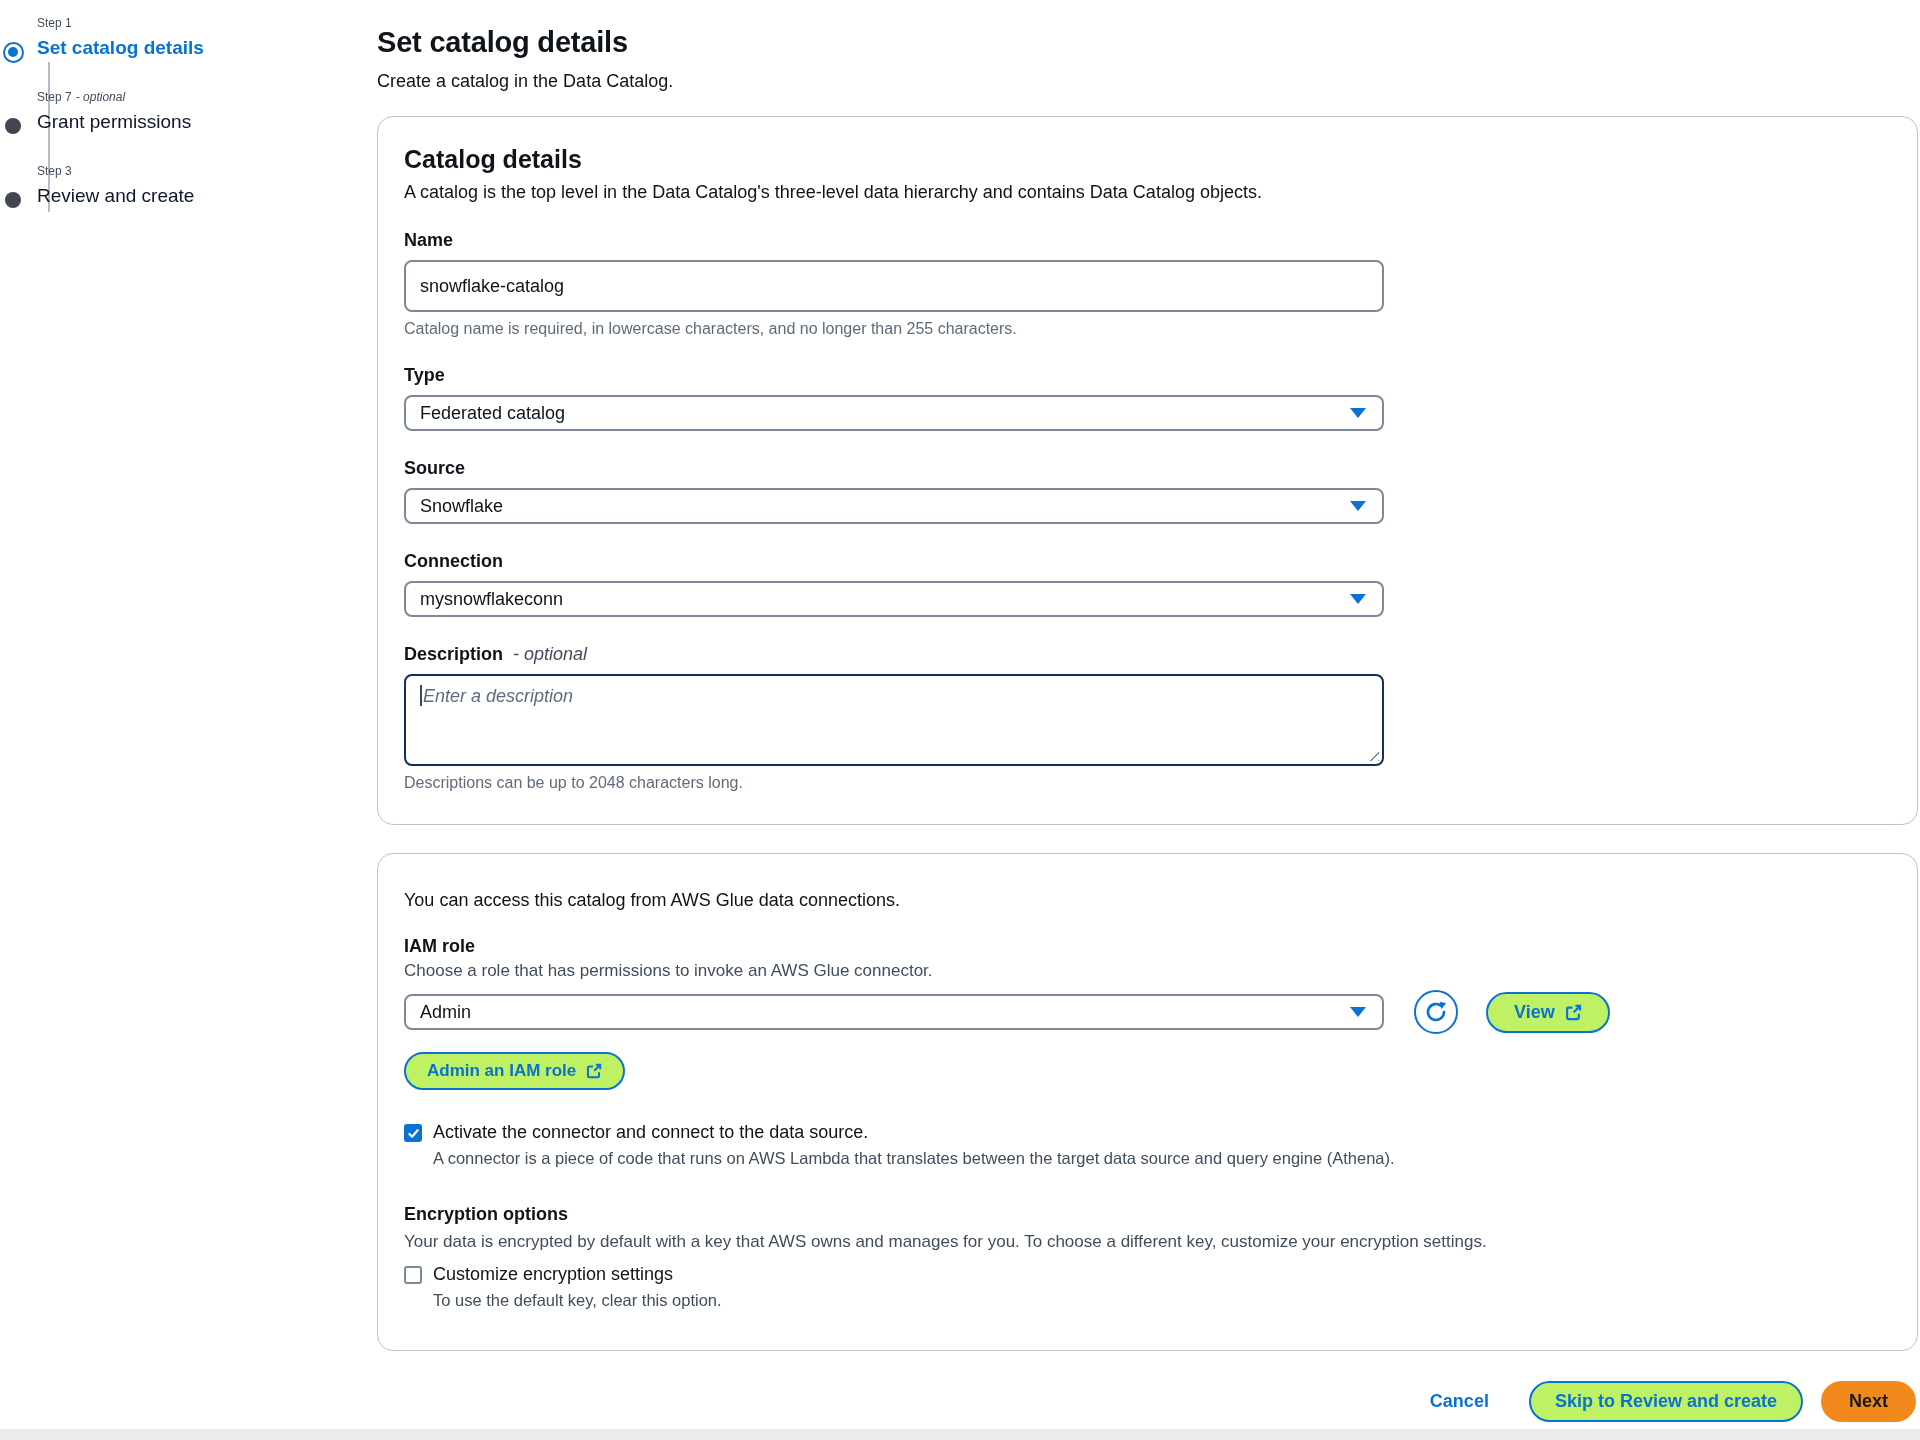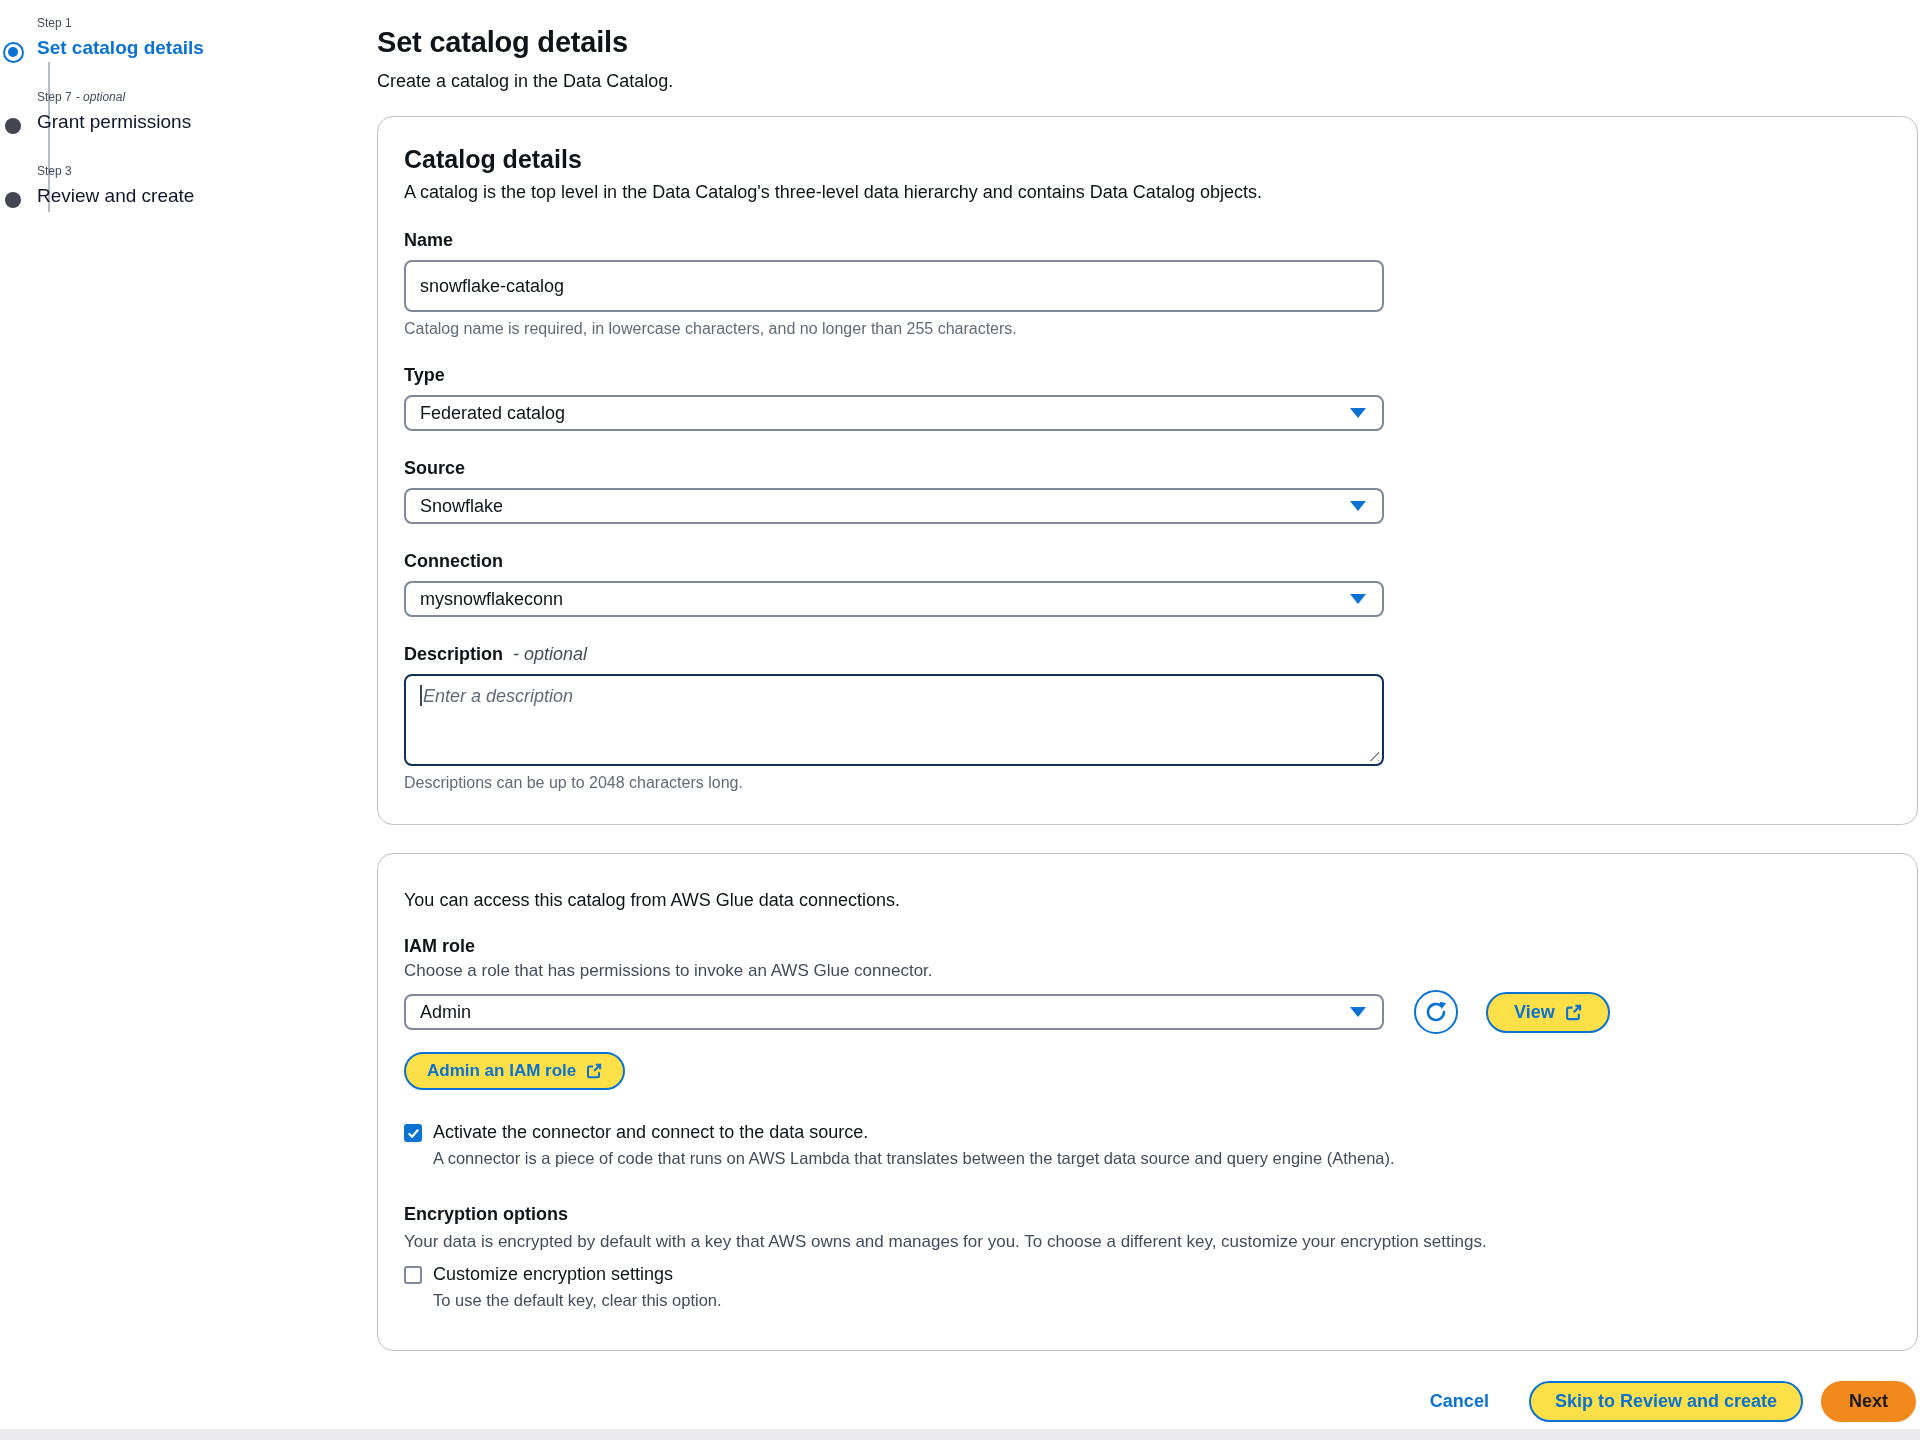--- a/index.html
+++ b/index.html
@@ -84,21 +84,21 @@
 
   
   .iam-row { display: flex; align-items: center; }
   .icon-btn {
     width: 44px; height: 44px; border: 2px solid #0972d3; border-radius: 50%;
     background: #fff; display: flex; align-items: center; justify-content: center;
     margin-left: 30px; cursor: pointer;
   }
   .btn-outline {
     display: inline-flex; align-items: center; gap: 10px;
-    border: 2px solid #0972d3; border-radius: 22px; background: #fde047;
+    border: 2px solid #0972d3; border-radius: 22px; background: #bef264;
     color: #0972d3; font-weight: bold; font-size: 18px;
     font-family: "Liberation Sans", sans-serif;
     padding: 8px 24px; cursor: pointer;
   }
   .view-btn { margin-left: 28px; padding: 8px 26px; }
   .create-role-btn { margin-top: 18px; font-size: 17px; padding: 7px 21px; }
 
   
   .check-row { display: flex; align-items: flex-start; }
   .checkbox {

